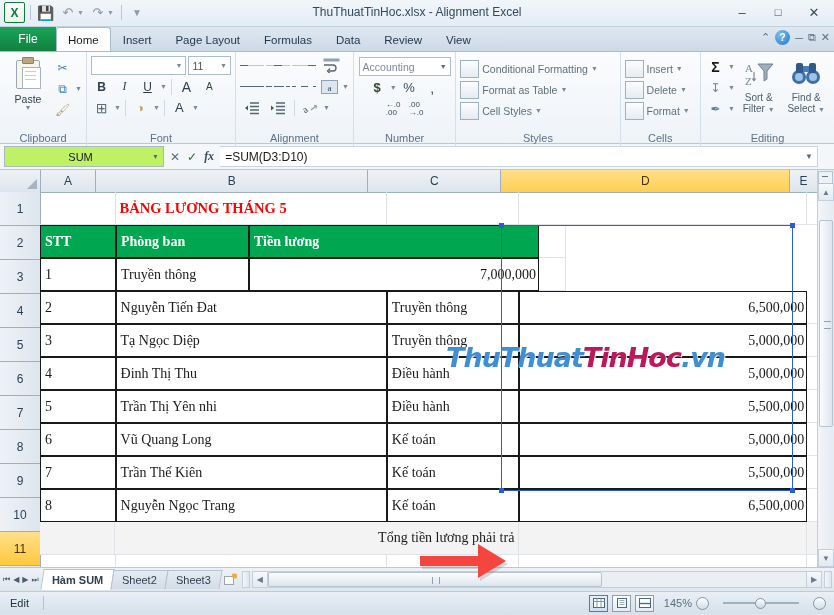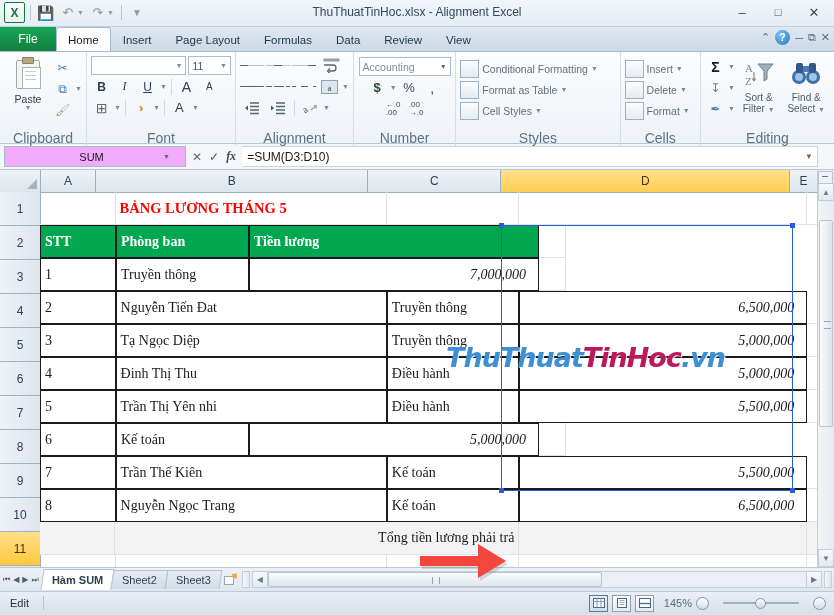--- a/index.html
+++ b/index.html
@@ -46,21 +46,21 @@
   .helpdot{width:15px;height:15px;border-radius:50%;
     background:radial-gradient(circle at 35% 30%,#7fc0ef,#1f76c9);
     color:#fff;font-size:10px;font-weight:bold;display:flex;align-items:center;justify-content:center;}
 
   
   .ribbon{position:relative;height:91px;background:linear-gradient(#fbfcfd,#eef3f8);
     border-bottom:1px solid #b9c8d6;display:flex;}
   .grp{position:relative;height:91px;padding:3px 4px 0 4px;display:flex;flex-direction:column;}
   .grp + .grp{border-left:1px solid #d6dfe8;}
   .grpbody{flex:1;display:flex;}
-  .grplabel{height:15px;line-height:15px;text-align:center;font-size:14px;color:#5d7185;position:relative;}
+  .grplabel{height:15px;line-height:15px;text-align:center;font-size:11px;color:#5d7185;position:relative;}
 
   .bigbtn{width:52px;display:flex;flex-direction:column;align-items:center;
     justify-content:flex-start;padding-top:2px;}
   .clipimg{width:30px;height:34px;position:relative;}
   .clipboardicon{width:22px;height:27px;border:1.5px solid #9aa7b3;border-radius:2px;
     background:#f7f4ec;position:absolute;left:3px;top:3px;}
   .clipboardicon:before{content:"";position:absolute;left:5px;top:-4px;width:10px;height:5px;
     background:#b9a87e;border:1px solid #8d8060;border-radius:1px;}
   .clippaper{position:absolute;left:9px;top:10px;width:17px;height:20px;background:#fff;
     border:1px solid #a6b2bd;}
@@ -97,22 +97,22 @@
 
   .editcol{display:flex;}
   .edsmall{display:flex;flex-direction:column;padding-top:1px;}
   .edbig{width:48px;display:flex;flex-direction:column;align-items:center;padding-top:1px;}
   .edglyph{height:36px;display:flex;align-items:center;justify-content:center;font-size:20px;}
   .edlabel{font-size:10px;color:#4d5e6c;line-height:11px;text-align:center;}
 
   
   .fbar{height:25px;background:#f4f7fa;border-bottom:1px solid #b9c8d6;
     display:flex;align-items:center;}
-  .namebox{width:150px;height:19px;margin-left:4px;background:#f0abfc;border:1px solid #a9b8c7;
-    display:flex;align-items:center;justify-content:space-between;padding:0 15px;font-size:11px;}
+  .namebox{width:150px;height:19px;margin-left:4px;background:#bef264;border:1px solid #a9b8c7;
+    display:flex;align-items:center;justify-content:space-between;padding:0 4px;font-size:11px;}
   .fbicons{display:flex;align-items:center;gap:7px;padding:0 6px;}
   .fbi{font-size:12px;color:#5a6b7a;}
   .fbi.ok{color:#2b6d3f;}
   .fbi.fx{font-style:italic;font-family:"Liberation Serif",serif;font-weight:bold;color:#3d4d5c;}
   .fbinput{flex:1;height:19px;background:#fff;border:1px solid #c8d4df;border-left:none;
     display:flex;align-items:center;padding-left:5px;font-size:12px;margin-right:16px;}
   .fbcaret{position:absolute;right:4px;font-size:8px;color:#5a6b7a;}
 
   
   .gridwrap{position:relative;height:397px;background:#fff;overflow:hidden;}
@@ -132,21 +132,21 @@
   .rh.active{background:linear-gradient(#ffdf8a,#ffc93d);color:#40310a;font-weight:normal;}
 
   .cells{position:absolute;left:40px;top:22px;right:0;bottom:0;}
   .row{display:flex;height:33px;}
   .cell{border-right:1px solid #dfe3e8;border-bottom:1px solid #dfe3e8;
     display:flex;align-items:center;padding:0 4px;font-size:14px;
     font-family:"Liberation Serif",serif;box-sizing:border-box;overflow:hidden;white-space:nowrap;}
   .cA{width:76px;} .cB{width:273px;} .cC{width:133px;} .cD{width:290px;} .cE{width:27px;}
   .tbl{border:1px solid #1a1a1a;}
   .hdr{background:#00a650;color:#fff;font-weight:bold;border:1px solid #1a1a1a;}
-  .num{justify-content:flex-end;padding-right:12px;font-style:italic;}
+  .num{justify-content:flex-end;padding-right:2px;}
   .title-cell{color:#ff0000;font-weight:bold;font-size:14.5px;}
   .lbl11{justify-content:flex-end;padding-right:4px;font-size:14px;background:#f3f3f3;}
   .rowstripe{background:#f3f3f3;}
 
   
   .rangesel{position:absolute;border:1.5px solid #2b5cd8;pointer-events:none;}
   .rangesel .nub{position:absolute;width:5px;height:5px;background:#2b5cd8;}
 
   .watermark{position:absolute;left:446px;top:172px;z-index:5;
     font-family:"DejaVu Sans",sans-serif;font-weight:bold;font-size:27px;
@@ -625,20 +625,21 @@
       <div class="row">
         <div class="cell cA tbl">5</div>
         <div class="cell cB tbl">Trần Thị Yên nhi</div>
         <div class="cell cC tbl">Điều hành</div>
         <div class="cell cD tbl num">5,500,000</div>
         <div class="cell cE"></div>
       </div>
 
       <div class="row">
         <div class="cell cA tbl">6</div>
+        <div class="cell cB tbl">Vũ Quang Long</div>
         <div class="cell cC tbl">Kế toán</div>
         <div class="cell cD tbl num">5,000,000</div>
         <div class="cell cE"></div>
       </div>
 
       <div class="row">
         <div class="cell cA tbl">7</div>
         <div class="cell cB tbl">Trần Thế Kiên</div>
         <div class="cell cC tbl">Kế toán</div>
         <div class="cell cD tbl num">5,500,000</div>

